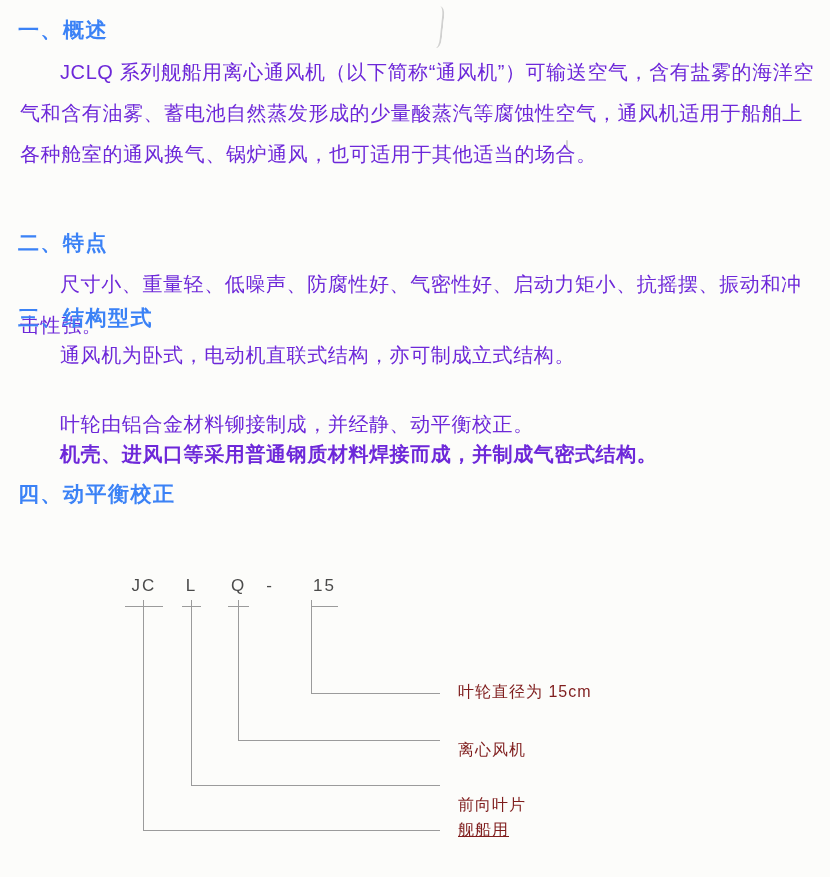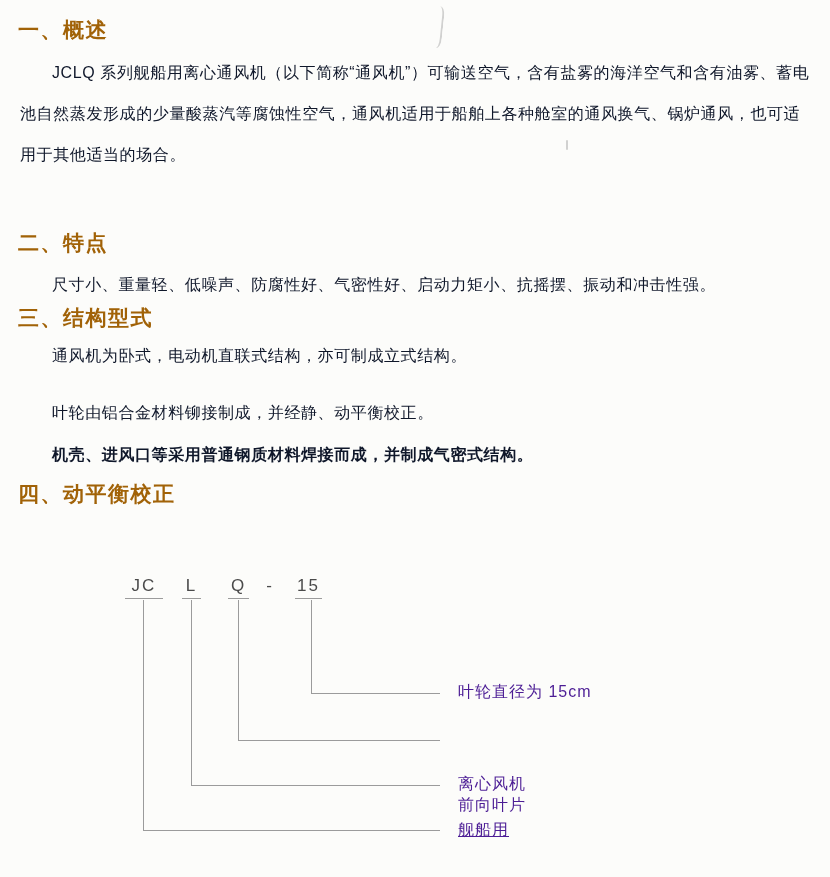--- a/index.html
+++ b/index.html
@@ -5,95 +5,95 @@
   * { margin:0; padding:0; box-sizing:border-box; }
   html,body { background:#e8e8e8; }
   body { font-family:"Liberation Sans","DejaVu Sans",sans-serif; }
   .page {
     position:relative; width:830px; height:877px;
     background:#fcfcfa; overflow:hidden; margin:0 auto;
     color:#3c3c3c;
   }
   .heading {
     position:absolute; left:18px;
-    font-size:21px; font-weight:bold; color:#a16207;
+    font-size:21px; font-weight:bold; color:#3b82f6;
     letter-spacing:1.5px;
   }
   .body-p {
     position:absolute; left:20px; width:794px;
-    font-size:16px; line-height:41px; letter-spacing:0.6px;
-    text-indent:2em; color:#0f172a;
+    font-size:20px; line-height:41px; letter-spacing:0.6px;
+    text-indent:2em; color:#6d28d9;
   }
   
   .artifact {
     position:absolute; left:433px; top:6px; width:10px; height:42px;
     border-right:2px solid rgba(140,140,140,0.38);
     border-radius:60% / 28%;
     transform:rotate(6deg);
   }
   .artifact2 {
     position:absolute; left:566px; top:140px; width:2px; height:10px;
     background:rgba(130,130,130,0.35); border-radius:2px;
   }
   
   .code-part {
     position:absolute; top:577px; text-align:center;
     font-size:17px; letter-spacing:2px; color:#4a4a4a;
-    padding-bottom:3px; border-bottom:1px solid #9b9b9b;
+    padding-bottom:11px; border-bottom:1px solid #9b9b9b;
     line-height:18px;
   }
   .code-dash {
     position:absolute; top:577px; text-align:center;
     font-size:17px; color:#4a4a4a; line-height:18px;
   }
   .vline { position:absolute; width:1px; background:#9b9b9b; top:600px; }
   .hline { position:absolute; height:1px; background:#9b9b9b; }
   .dg-label {
-    position:absolute; left:450px; font-size:16px; color:#4c1d95;
+    position:absolute; left:450px; font-size:16px; color:#7f1d1d;
     letter-spacing:1px; white-space:nowrap;padding-left:8px;
   }
 </style>
 </head>
 <body>
 
 <div class="page">
 
   <div class="artifact"></div>
   <div class="artifact2"></div>
 
   <div class="heading" style="top:16px;">一、概述</div>
   <div class="body-p" style="top:52px;">JCLQ 系列舰船用离心通风机（以下简称“通风机”）可输送空气，含有盐雾的海洋空气和含有油雾、蓄电池自然蒸发形成的少量酸蒸汽等腐蚀性空气，通风机适用于船舶上各种舱室的通风换气、锅炉通风，也可适用于其他适当的场合。</div>
 
   <div class="heading" style="top:229px;">二、特点</div>
   <div class="body-p" style="top:264px;">尺寸小、重量轻、低噪声、防腐性好、气密性好、启动力矩小、抗摇摆、振动和冲击性强。</div>
 
   <div class="heading" style="top:304px;">三、结构型式</div>
   <div class="body-p" style="top:335px;">通风机为卧式，电动机直联式结构，亦可制成立式结构。</div>
-  <div class="body-p" style="top:392px;">叶轮由铝合金材料铆接制成，并经静、动平衡校正。</div>
+  <div class="body-p" style="top:404px;">叶轮由铝合金材料铆接制成，并经静、动平衡校正。</div>
   <div class="body-p" style="top:434px;font-weight:bold;">机壳、进风口等采用普通钢质材料焊接而成，并制成气密式结构。</div>
 
   <div class="heading" style="top:480px;">四、动平衡校正</div>
 
   <div>
 
     <div class="code-part" style="left:125px; width:38px;">JC</div>
     <div class="code-part" style="left:182px; width:19px;">L</div>
     <div class="code-part" style="left:228px; width:21px;">Q</div>
     <div class="code-dash" style="left:261px; width:16px;">-</div>
-    <div class="code-part" style="left:295px; width:27px;text-align:center;">15</div>
+    <div class="code-part" style="left:311px; width:27px;text-align:center;">15</div>
 
     <div class="vline" style="left:143px; height:230px;"></div>
     <div class="vline" style="left:191px; height:185px;"></div>
     <div class="vline" style="left:238px; height:140px;"></div>
     <div class="vline" style="left:311px; height:93px;"></div>
 
     <div class="hline" style="left:311px; top:693px; width:129px;"></div>
     <div class="hline" style="left:238px; top:740px; width:202px;"></div>
     <div class="hline" style="left:191px; top:785px; width:249px;"></div>
     <div class="hline" style="left:143px; top:830px; width:297px;"></div>
 
     <div class="dg-label" style="top:682px;">叶轮直径为 15cm</div>
     <div class="dg-label" style="top:767px;margin-top:28px;">前向叶片</div>
-    <div class="dg-label" style="top:774px;">离心风机</div>
+    <div class="dg-label" style="top:740px;">离心风机</div>
     <div class="dg-label" style="top:820px;text-decoration:underline;">舰船用</div>
   </div>
 
 </div>
 
 </body></html>

